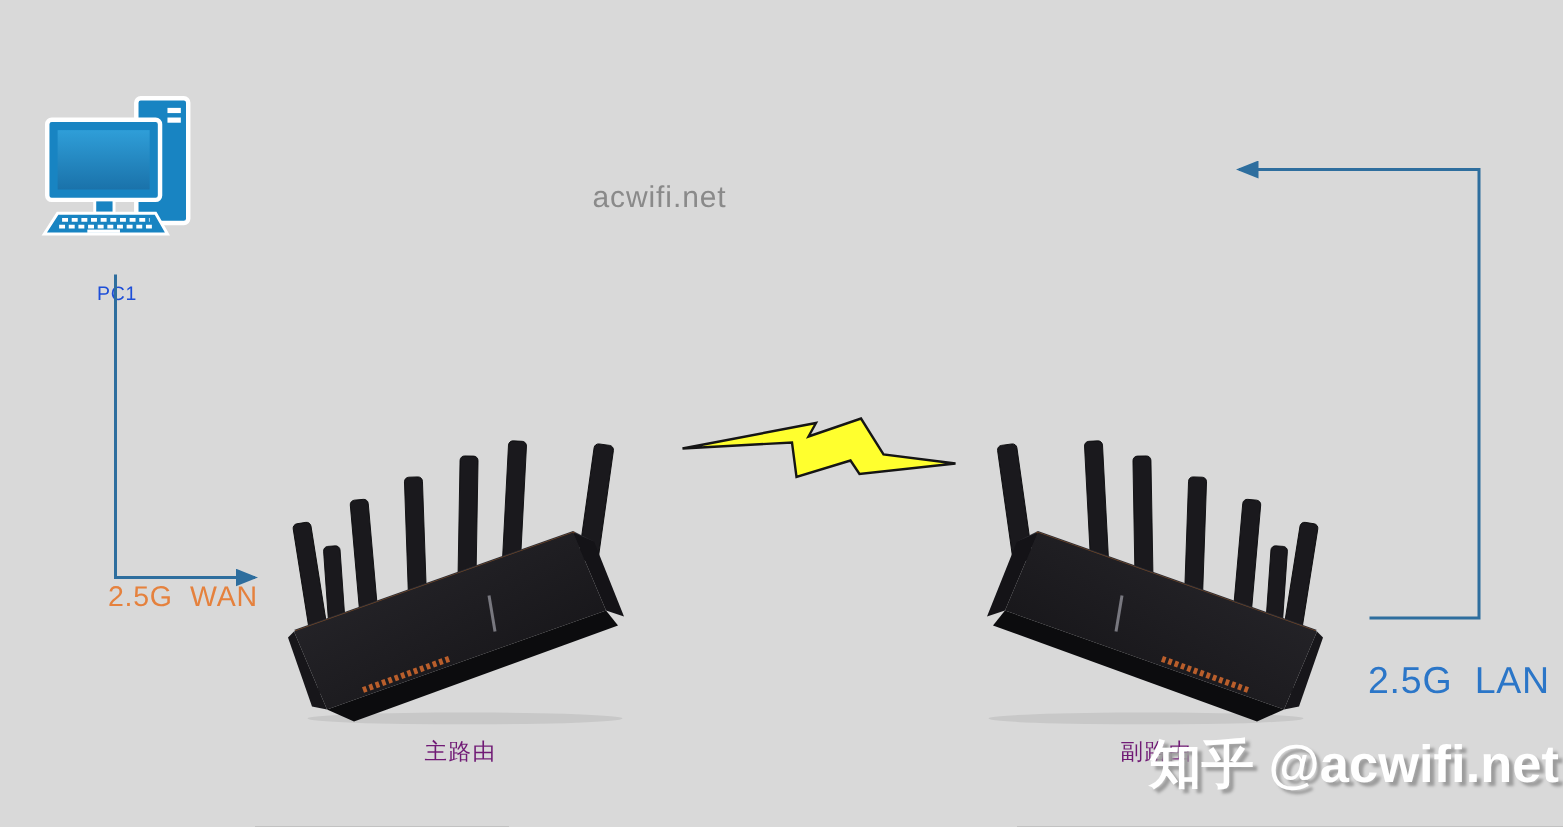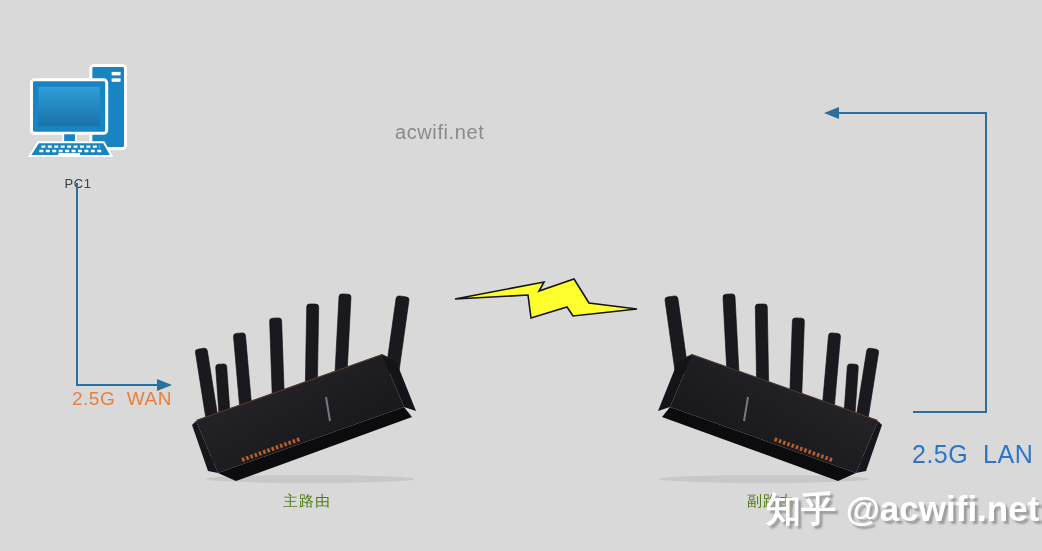--- a/index.html
+++ b/index.html
@@ -3,41 +3,41 @@
 <meta charset="utf-8">
 <style>
   html,body{margin:0;padding:0;background:#b0b0b0;}
   .canvas{
     position:relative;width:1042px;height:551px;overflow:hidden;
     background:#d9d9d9;
     font-family:"Liberation Sans","DejaVu Sans",sans-serif;
   }
   .pc-group{position:absolute;width:102px;}
   .pc-label{
-    margin-top:14px;text-align:center;font-size:13px;color:#404040;
+    margin-top:25px;text-align:center;font-size:13px;color:#1d4ed8;
     letter-spacing:0.5px;
   }
   .center-watermark{
     position:absolute;left:395px;top:121px;font-size:20px;color:#8a8a8a;
     letter-spacing:0.6px;
   }
   .relay-note{
     position:absolute;left:446px;top:240px;font-size:20px;color:#39749f;
     letter-spacing:0.5px;white-space:pre;
   }
   .label-wan{
     position:absolute;left:72px;top:388px;font-size:19px;color:#e5813d;
     white-space:pre;letter-spacing:0.5px;
   }
   .label-lan{
     position:absolute;left:912px;top:440px;font-size:25px;color:#2b76c8;
     white-space:pre;letter-spacing:0.5px;
   }
   .router-label{
-    position:absolute;font-size:15px;color:#4d7c0f;letter-spacing:1px;
+    position:absolute;font-size:15px;color:#701a75;letter-spacing:1px;
   }
   .label-main-router{left:283px;top:492px;}
   .label-secondary-router{left:747px;top:492px;}
   .corner-watermark{
     position:absolute;left:766px;top:486px;font-size:35px;font-weight:bold;
     color:#ffffff;text-shadow:3px 3px 2px #9c9c9c;white-space:pre;z-index:30;text-align:right;
   }
   .router-svg{position:absolute;width:228px;height:192px;top:291px;}
   .router-main-svg{left:190px;}
   .router-secondary-svg{left:656px;transform:scaleX(-1);}

